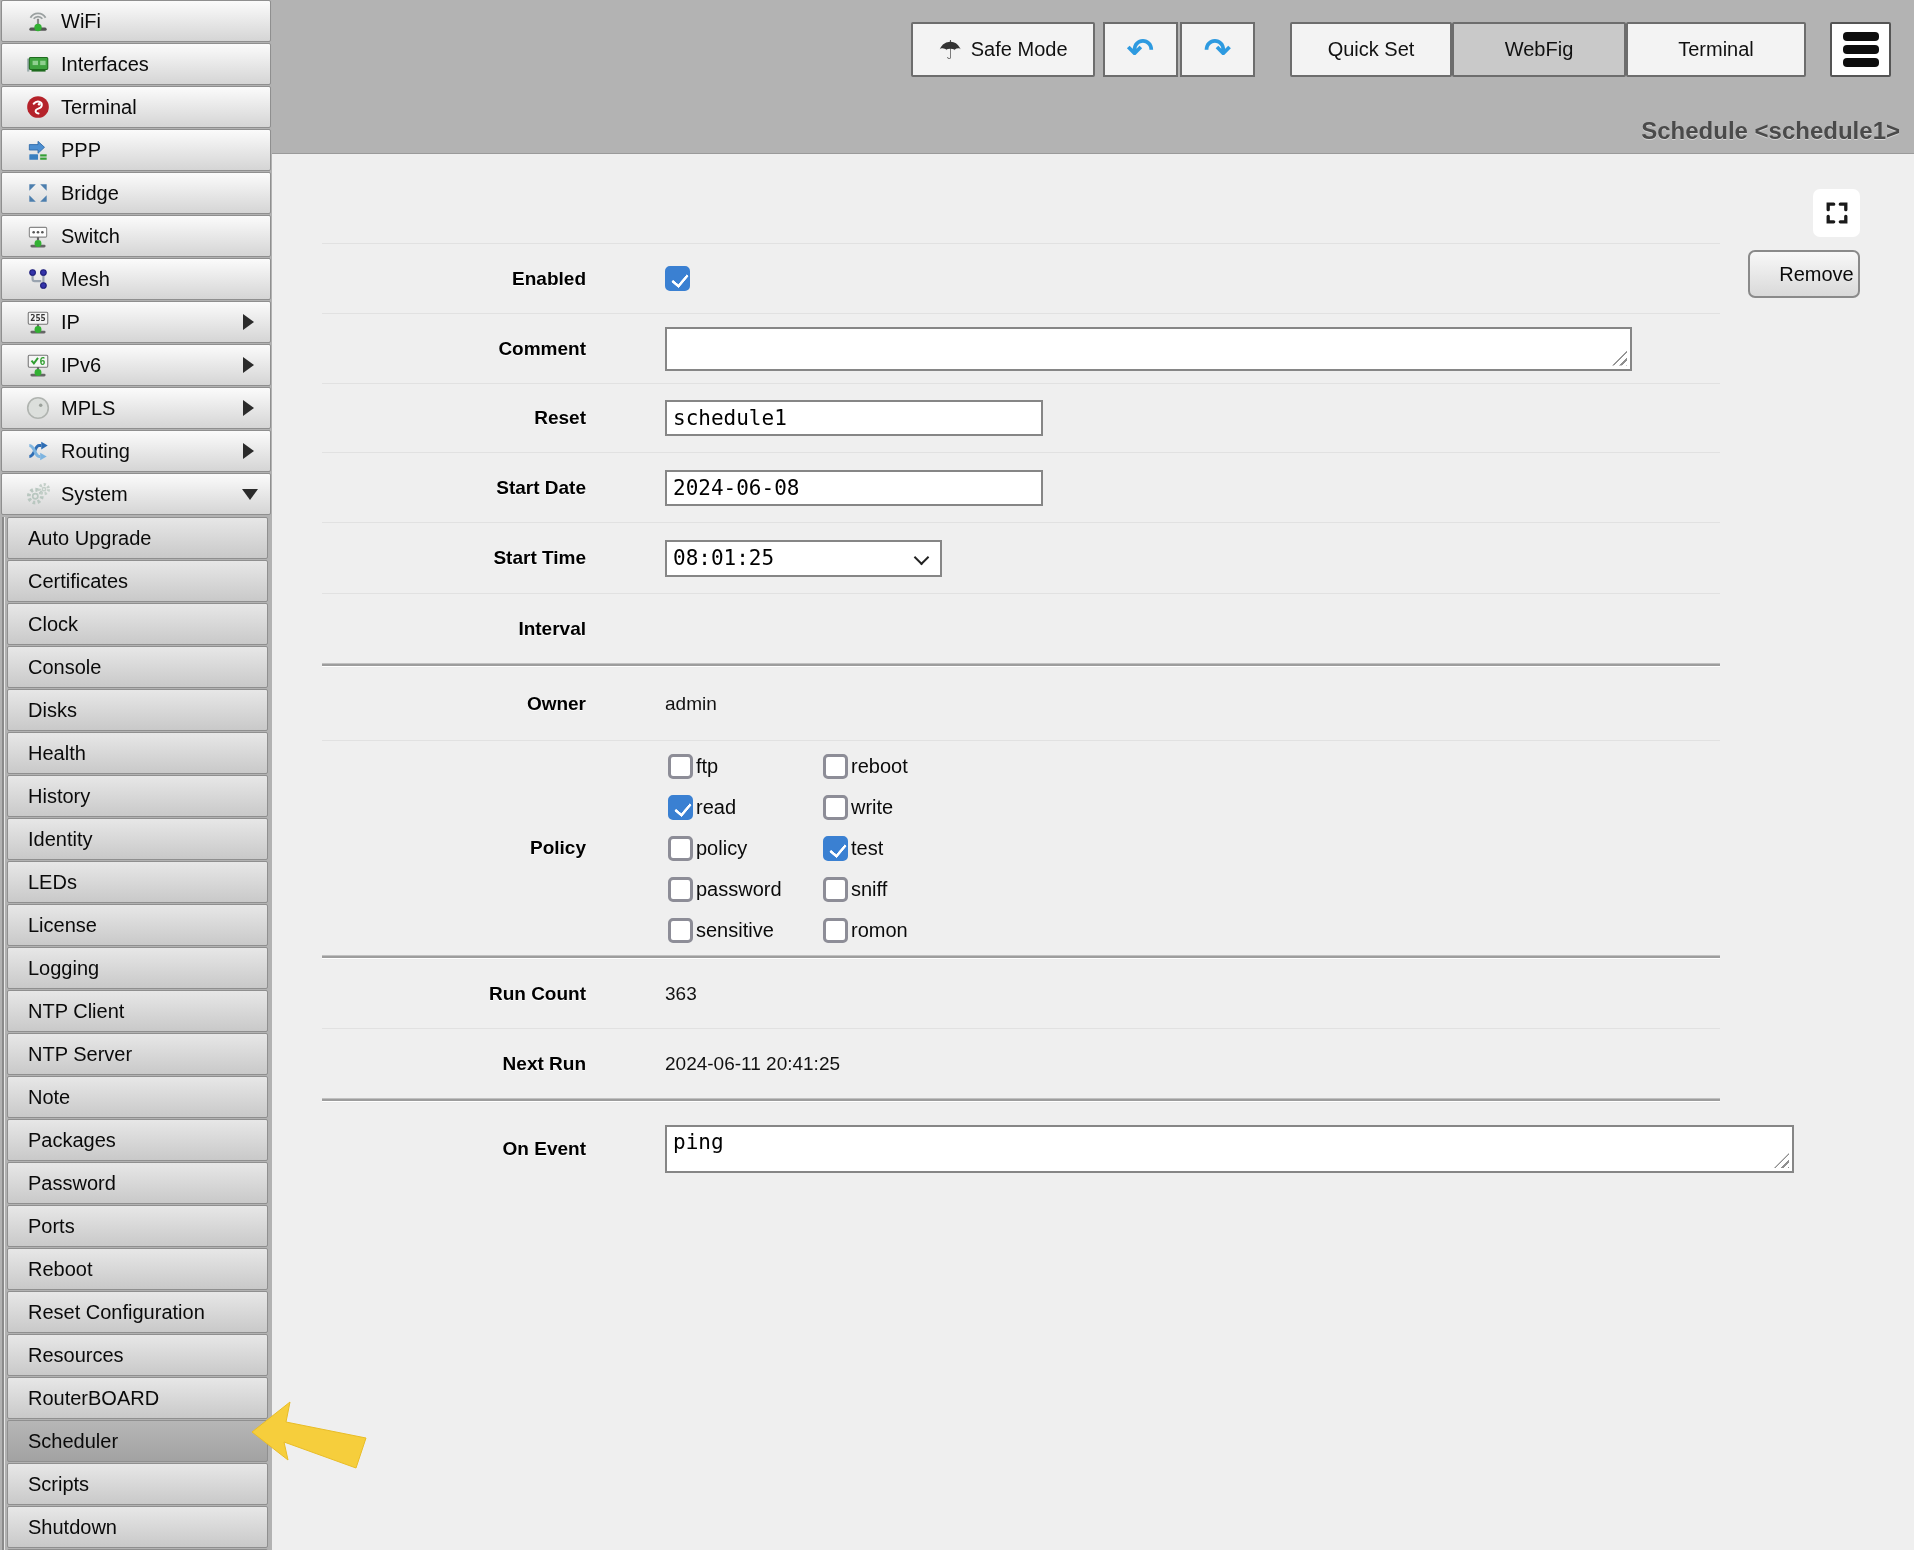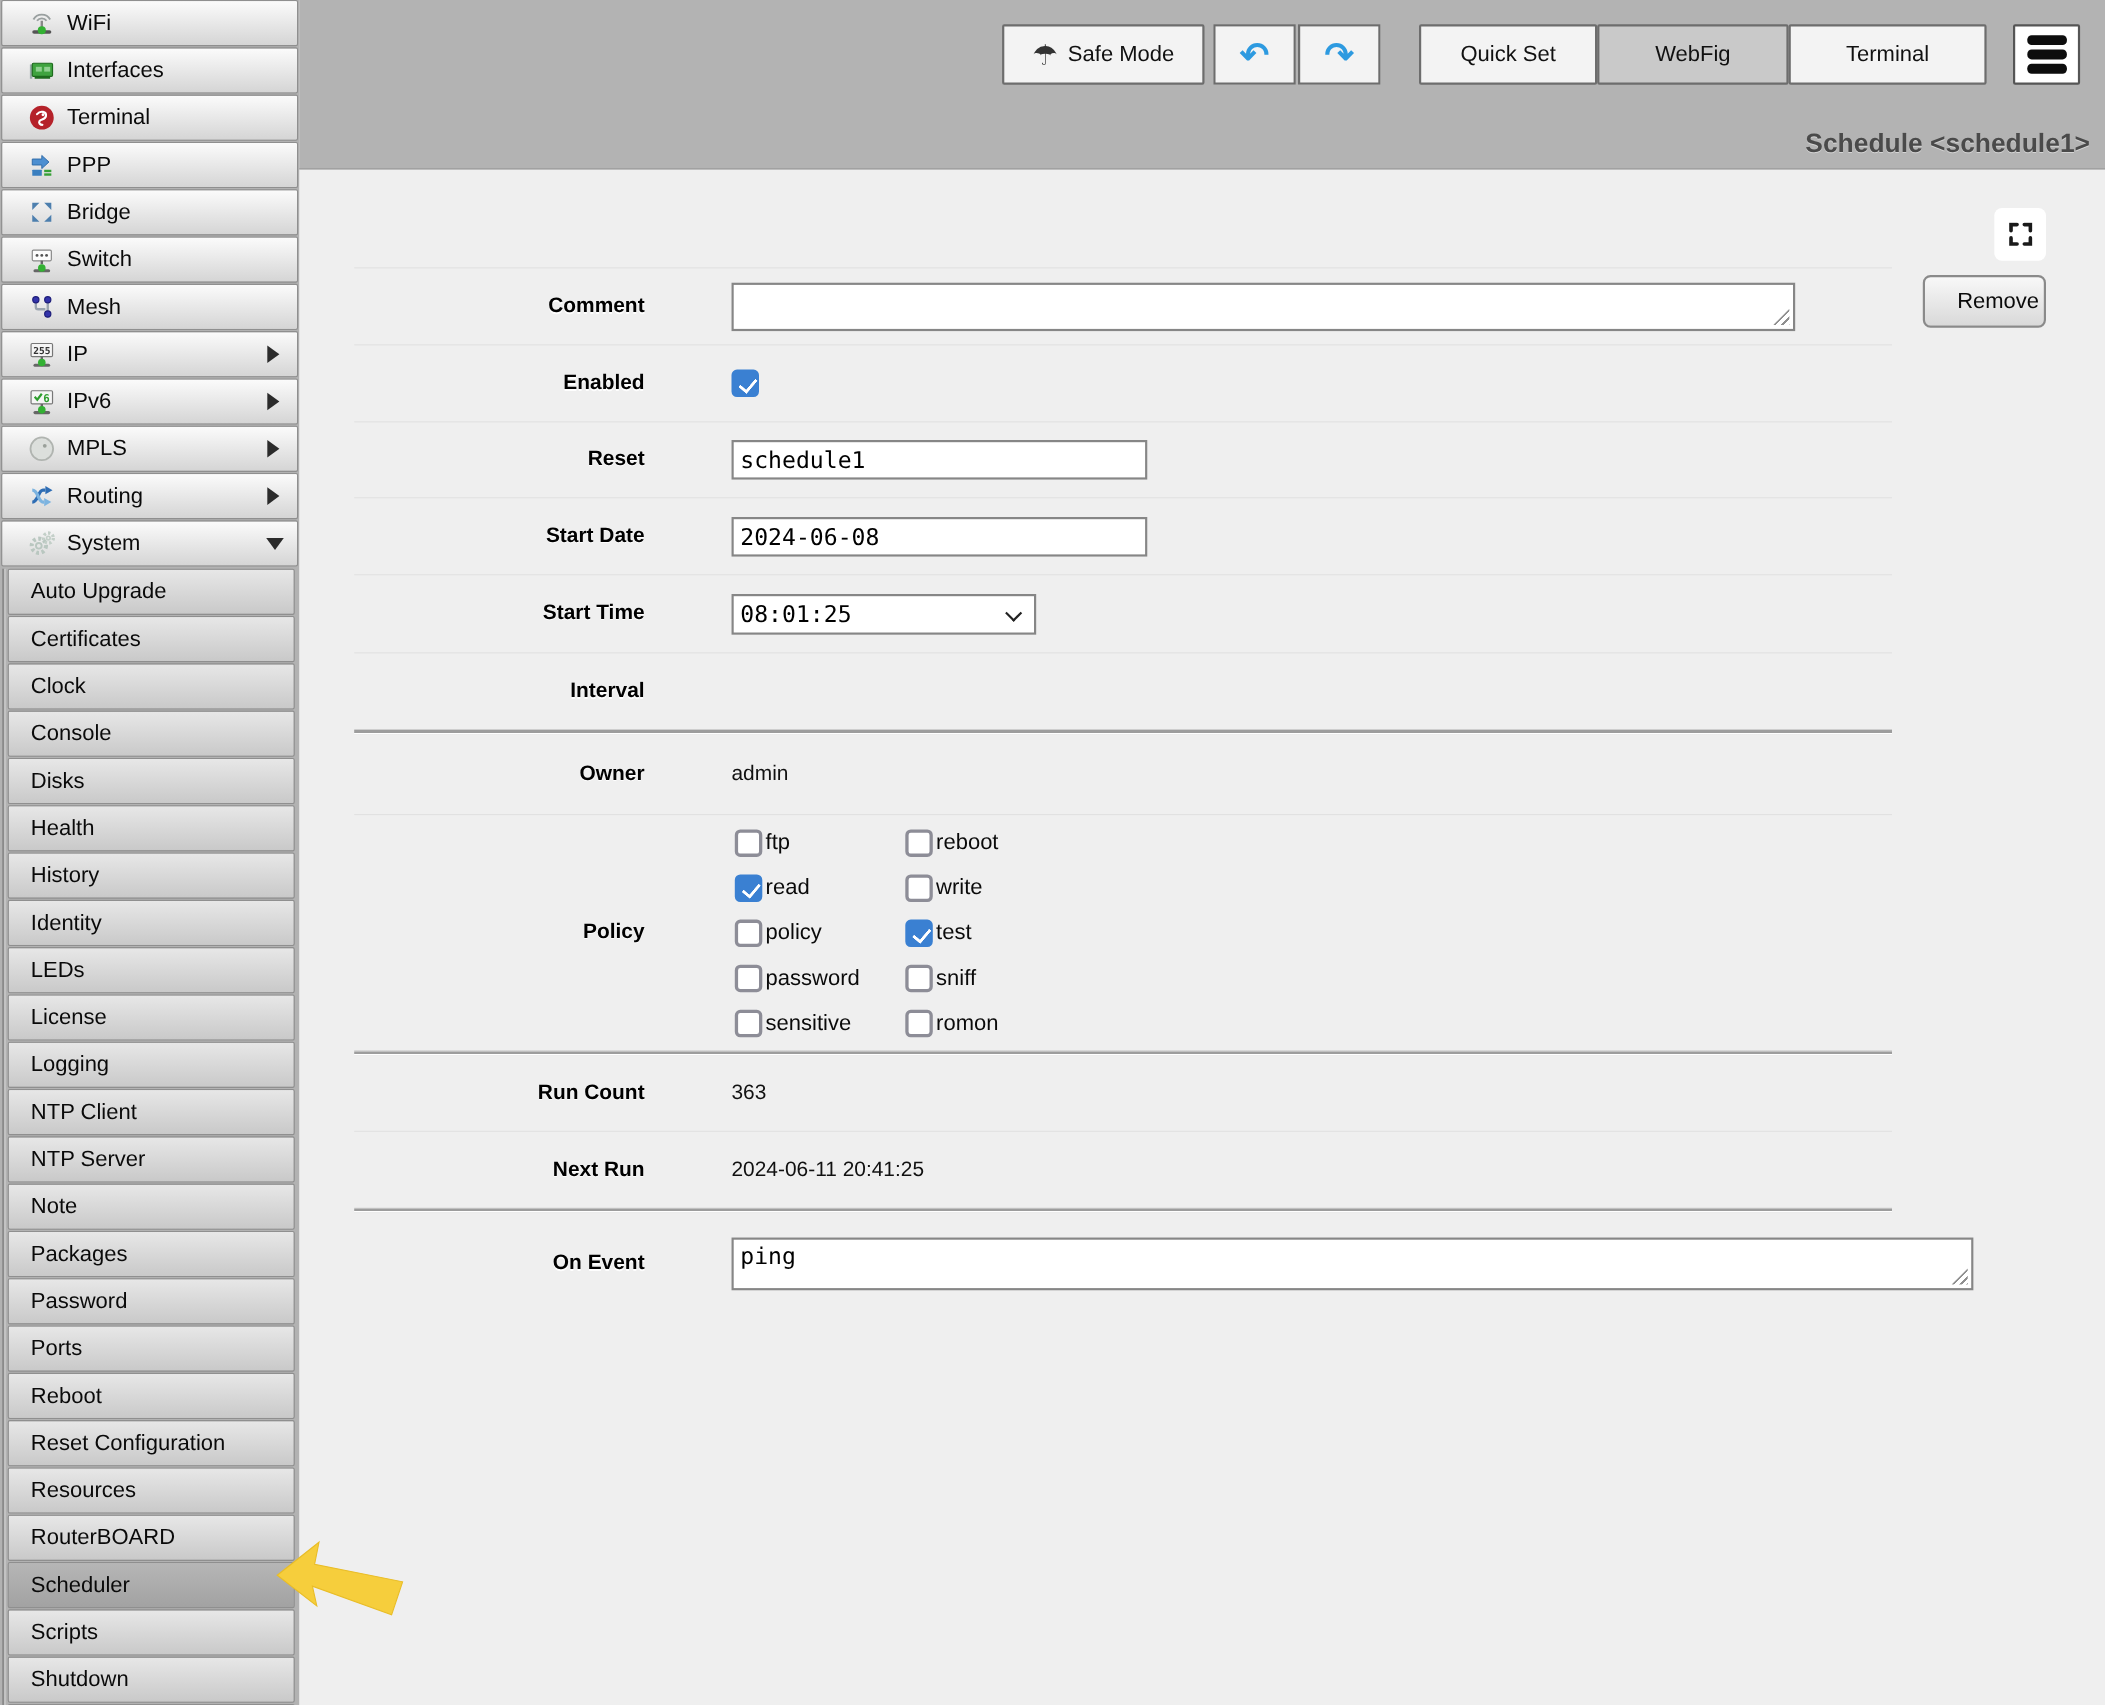--- a/index.html
+++ b/index.html
@@ -362,32 +362,32 @@
           <path d="M13 2 H18 V7"></path>
           <path d="M18 13 V18 H13"></path>
           <path d="M7 18 H2 V13"></path>
       </g>
     </svg>
   </div>
   <div class="pbtn" style="left:1748px;top:250px;width:112px;height:48px;">Remove</div>
 
   <div id="form">
     <div class="frow" style="height:70px;">
+      <div class="flabel">Enabled</div>
+      <div class="fval">
+          <span class="cb checked"></span>
+        </div>
+    </div>
+    <div class="frow" style="height:70px;">
       <div class="flabel">Comment</div>
       <div class="fval">
         <span class="tawrap">
           <textarea class="ta" style="width: 967px; height: 44px;"></textarea>
         </span>
       </div>
-    </div>
-    <div class="frow" style="height:70px;">
-      <div class="flabel">Enabled</div>
-      <div class="fval">
-          <span class="cb checked"></span>
-        </div>
     </div>
     <div class="frow" style="height:69px;">
       <div class="flabel">Reset</div>
       <div class="fval">
           <input class="txt" value="schedule1" style="">
         </div>
     </div>
     <div class="frow" style="height:70px;">
       <div class="flabel">Start Date</div>
       <div class="fval">

